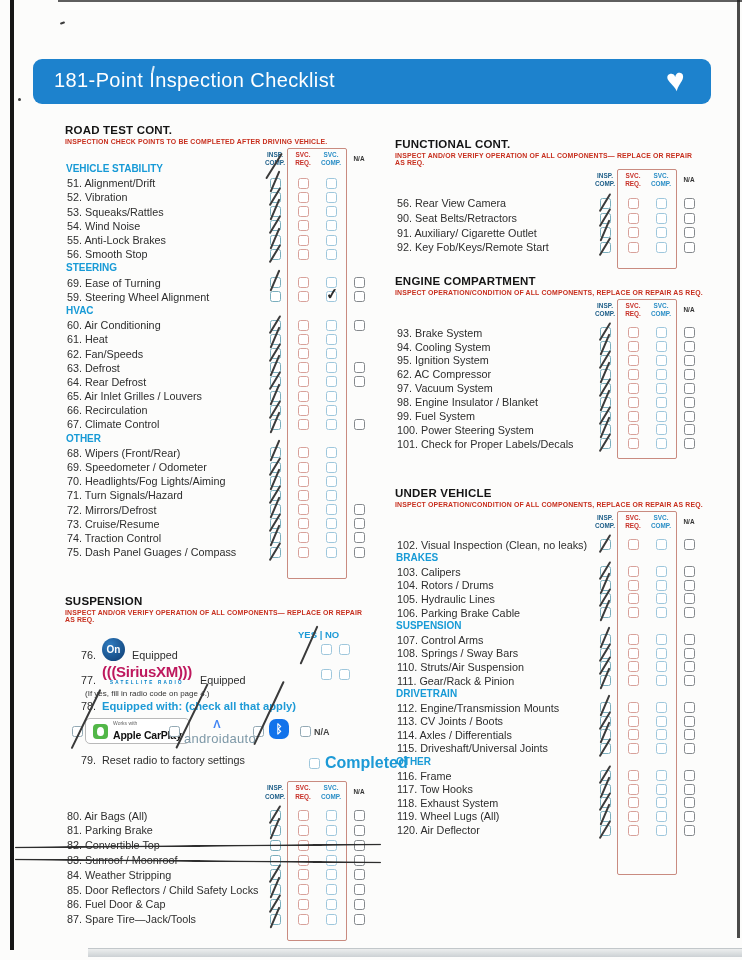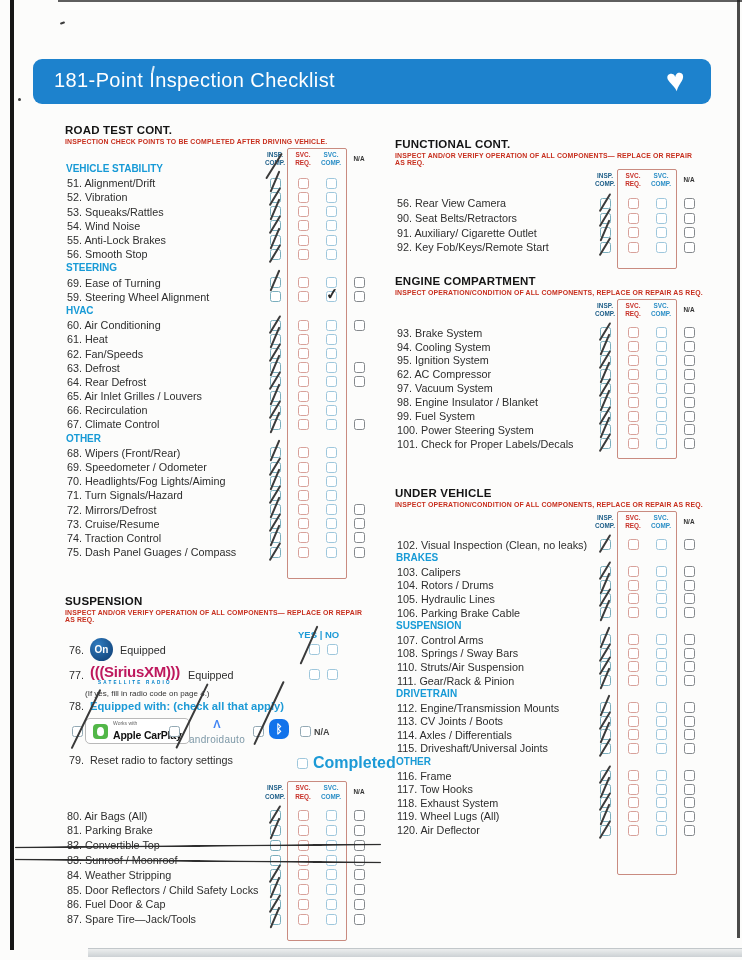--- a/index.html
+++ b/index.html
@@ -61,21 +61,21 @@
         top:-6px;left:9px;transform:rotate(-6deg);}
   .strike{position:absolute;left:-50px;right:-8px;top:48%;border-top:2px solid #2d2d2d;border-radius:2px;}
   .strike.s2{transform:rotate(.5deg);}
   .strike.s1{transform:rotate(-.5deg);}
   .pstroke{position:absolute;width:1.7px;background:#3a3a3a;border-radius:2px;}
 
   
   .func{margin-top:16px;}
   .func-body{position:relative;height:152px;margin-top:3px;}
   .yesno{position:absolute;left:233px;top:3px;font-size:9.5px;font-weight:bold;color:#1d9ad6;}
-  .frow{position:absolute;left:4px;display:flex;align-items:center;}
+  .frow{position:absolute;left:16px;display:flex;align-items:flex-end;}
   .fnum{font-size:10.8px;color:#2e2e2e;margin-right:6px;}
   .flab{font-size:10.8px;color:#2e2e2e;}
   .ynboxes{position:absolute;left:240px;top:50%;margin-top:-6px;display:flex;gap:7px;}
   .ynb{width:11px;height:11px;border:1.4px solid #9ec7dc;border-radius:2.5px;box-sizing:border-box;background:#fff;}
   .onstar{width:23px;height:23px;border-radius:50%;margin-right:7px;flex:none;
           background:radial-gradient(circle at 35% 30%,#2f7cc0,#0d3a6e);display:flex;align-items:center;justify-content:center;
           color:#fff;font-size:10px;font-weight:bold;}
   .sirius{display:inline-block;margin-right:8px;text-align:center;line-height:1;}
   .sirius b{font-size:15px;color:#be185d;letter-spacing:-.3px;}
   .sirius i{display:block;font-style:normal;font-size:4.6px;font-weight:bold;letter-spacing:2.2px;color:#0080c8;margin-top:1px;}
@@ -86,21 +86,21 @@
   .carplay{position:absolute;left:20px;top:0;height:24px;border:1px solid #b9b9b9;border-radius:5px;background:#fff;
            display:flex;align-items:center;padding:0 7px;}
   .cp-icon{width:15px;height:15px;border-radius:4px;background:#52b748;position:relative;margin-right:5px;}
   .cp-icon:after{content:"";position:absolute;left:4px;top:3px;width:7px;height:9px;background:#fff;
            border-radius:50% 50% 45% 45%;}
   .cp-text{line-height:1;}
   .cp-text em{display:block;font-style:normal;font-size:5px;color:#666;}
   .cp-text b{font-size:10.5px;color:#101010;letter-spacing:-.2px;}
   .aa{position:absolute;left:119px;top:1px;width:66px;text-align:center;line-height:1;}
   .aa .chev{display:block;font-style:normal;font-size:11px;font-weight:bold;color:#4285f4;}
-  .aa .aatxt{font-size:10px;color:#7d98a7;letter-spacing:.3px;}
+  .aa .aatxt{font-size:13px;color:#7d98a7;letter-spacing:.3px;}
   .btico{position:absolute;left:204px;top:1px;width:20px;height:20px;border-radius:7px;background:#1273eb;
          color:#fff;font-size:12px;font-weight:bold;display:flex;align-items:center;justify-content:center;}
   .eq-na{position:absolute;left:249px;top:9px;font-size:9px;font-weight:bold;color:#444;}
   .row79{top:128px;width:100%;}
   .completed{position:absolute;left:228px;top:50%;margin-top:-6px;display:flex;align-items:center;gap:5px;}
   .completed .flab{color:#1d9ad6;font-weight:bold;font-size:16px;}
 </style>
 </head>
 <body>
 

